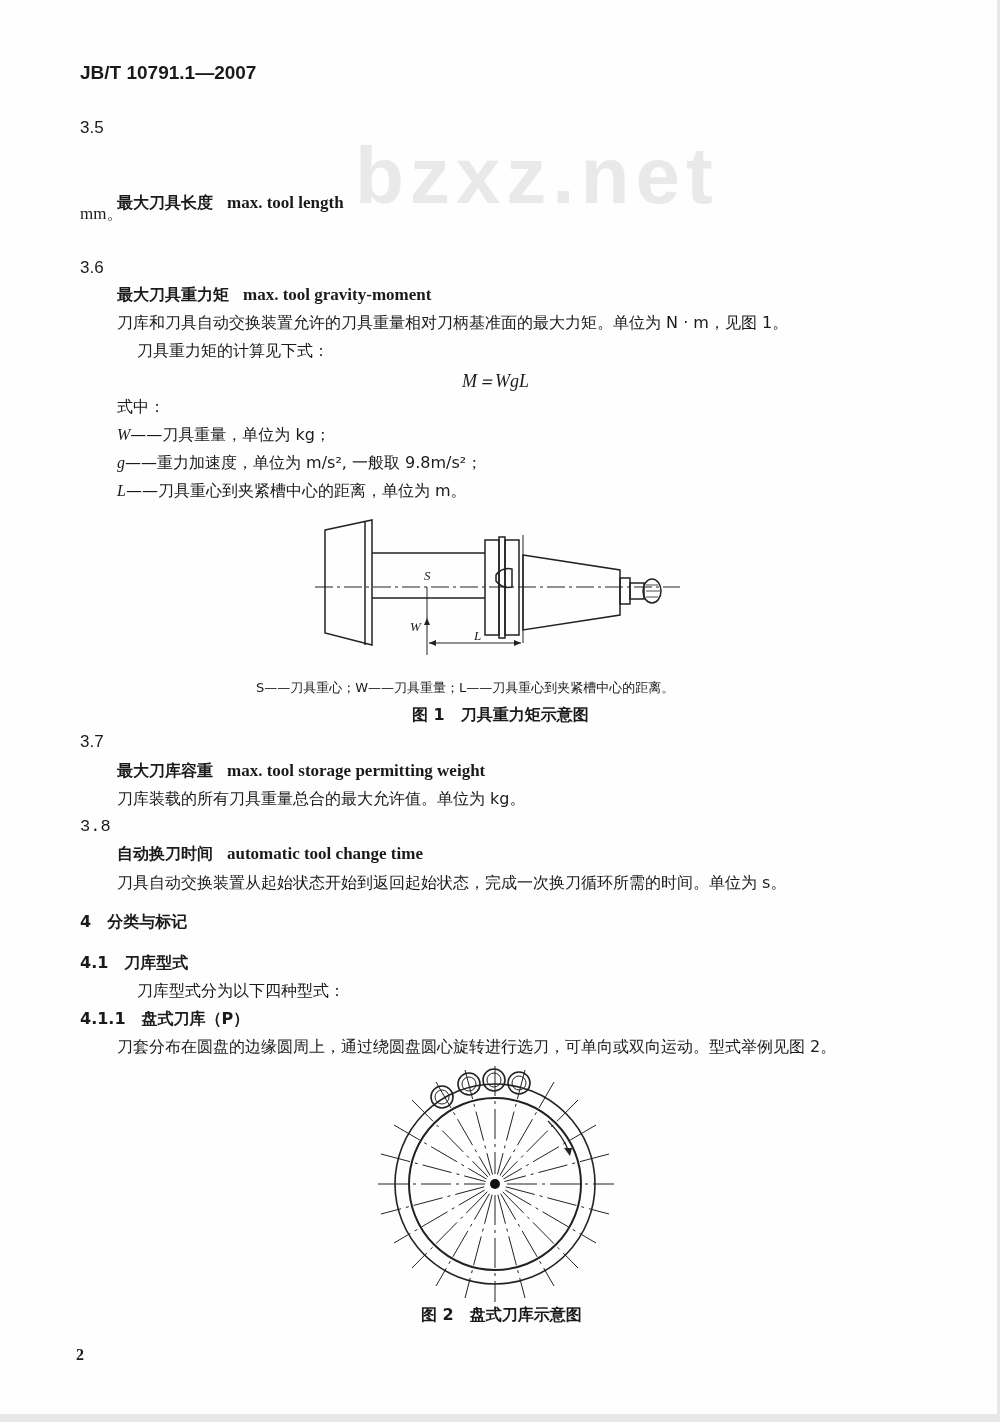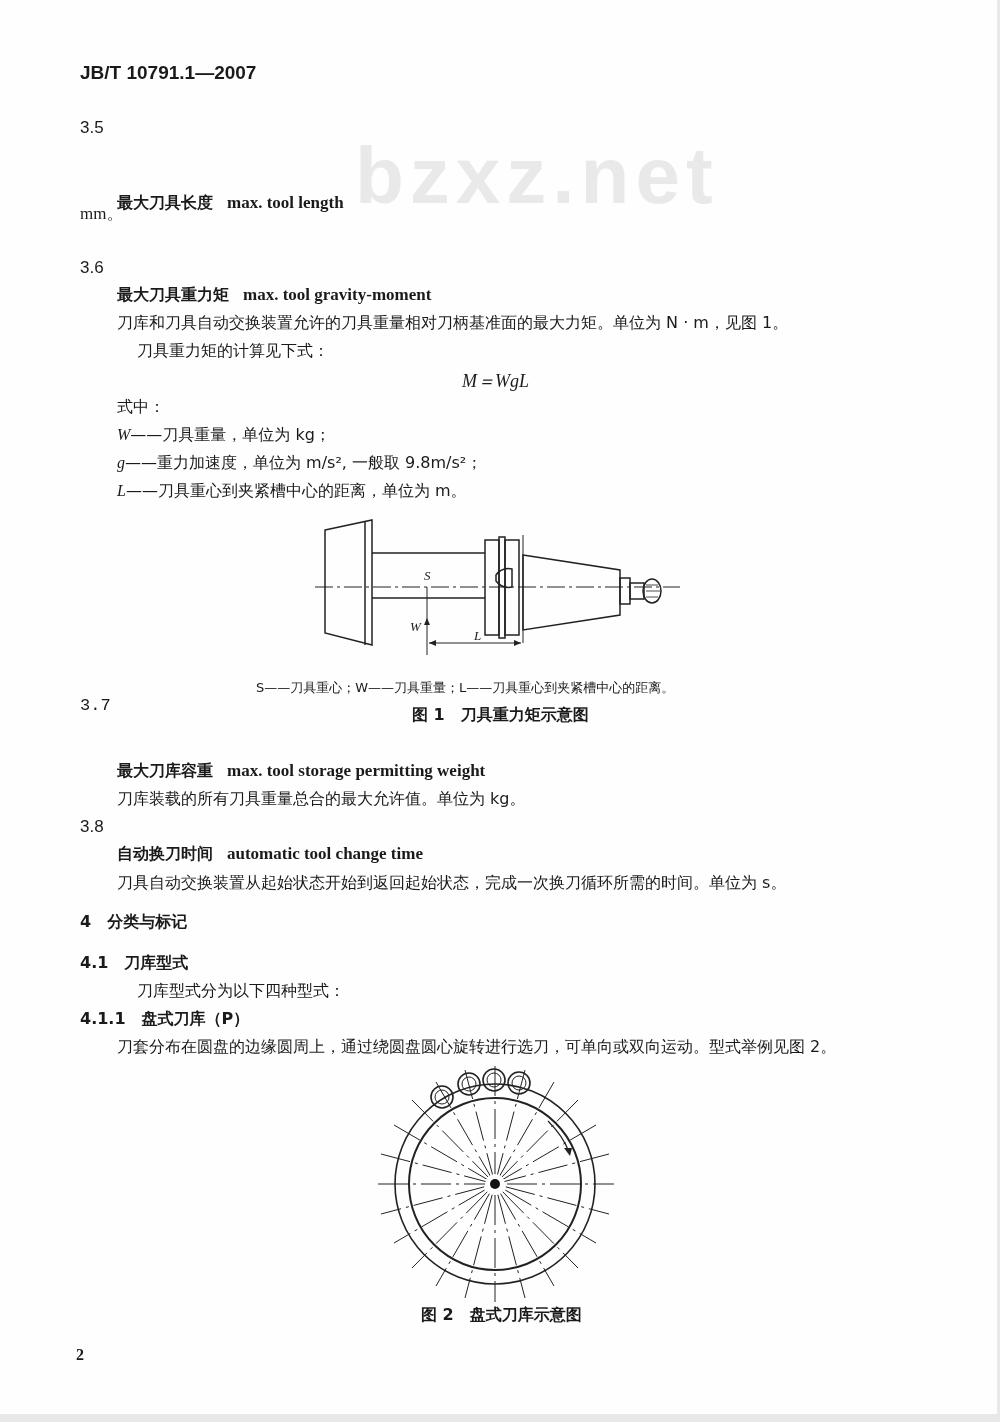--- a/index.html
+++ b/index.html
@@ -87,27 +87,27 @@
     <polygon points="119,128 126,125 126,131" fill="#222" stroke="none"></polygon>
     <polygon points="211,128 204,125 204,131" fill="#222" stroke="none"></polygon>
   </svg>
   <div class="abs it txt" style="left:424px;top:568px;font-size:13px;">S</div>
   <div class="abs it txt" style="left:410px;top:619px;font-size:13px;">W</div>
   <div class="abs it txt" style="left:474px;top:628px;font-size:13px;">L</div>
 
   <div class="abs note txt" style="left:256px;top:679px;">S——刀具重心；W——刀具重量；L——刀具重心到夹紧槽中心的距离。</div>
   <div class="abs cap txt" style="left:397px;top:705px;">图 1　刀具重力矩示意图</div>
 
-  <div class="abs num txt" style="left:80px;top:696px;font-family:Liberation Mono, monospace;">3.7</div>
+  <div class="abs num txt" style="left:80px;top:732px;">3.7</div>
   <div class="abs term txt" style="left:117px;top:761px;">
     <span>最大刀库容重</span><span class="en">max. tool storage permitting weight</span>
   </div>
   <div class="abs body txt" style="left:117px;top:789px;">刀库装载的所有刀具重量总合的最大允许值。单位为 kg。</div>
 
-  <div class="abs num txt" style="left:80px;top:817px;">3.8</div>
+  <div class="abs num txt" style="left:80px;top:817px;font-family:Liberation Mono, monospace;">3.8</div>
   <div class="abs body txt" style="left:117px;top:873px;">刀具自动交换装置从起始状态开始到返回起始状态，完成一次换刀循环所需的时间。单位为 s。</div>
   <div class="abs term txt" style="left:117px;top:844px;">
     <span>自动换刀时间</span><span class="en">automatic tool change time</span>
   </div>
 
   <div class="abs term txt" style="left:80px;top:912px;">4　分类与标记</div>
   <div class="abs term txt" style="left:80px;top:953px;">4.1　刀库型式</div>
   <div class="abs body txt" style="left:117px;top:981px;margin-left:20px;">刀库型式分为以下四种型式：</div>
   <div class="abs term txt" style="left:80px;top:1009px;">4.1.1　盘式刀库（P）</div>
   <div class="abs body txt" style="left:117px;top:1037px;text-align:right;">刀套分布在圆盘的边缘圆周上，通过绕圆盘圆心旋转进行选刀，可单向或双向运动。型式举例见图 2。</div>

